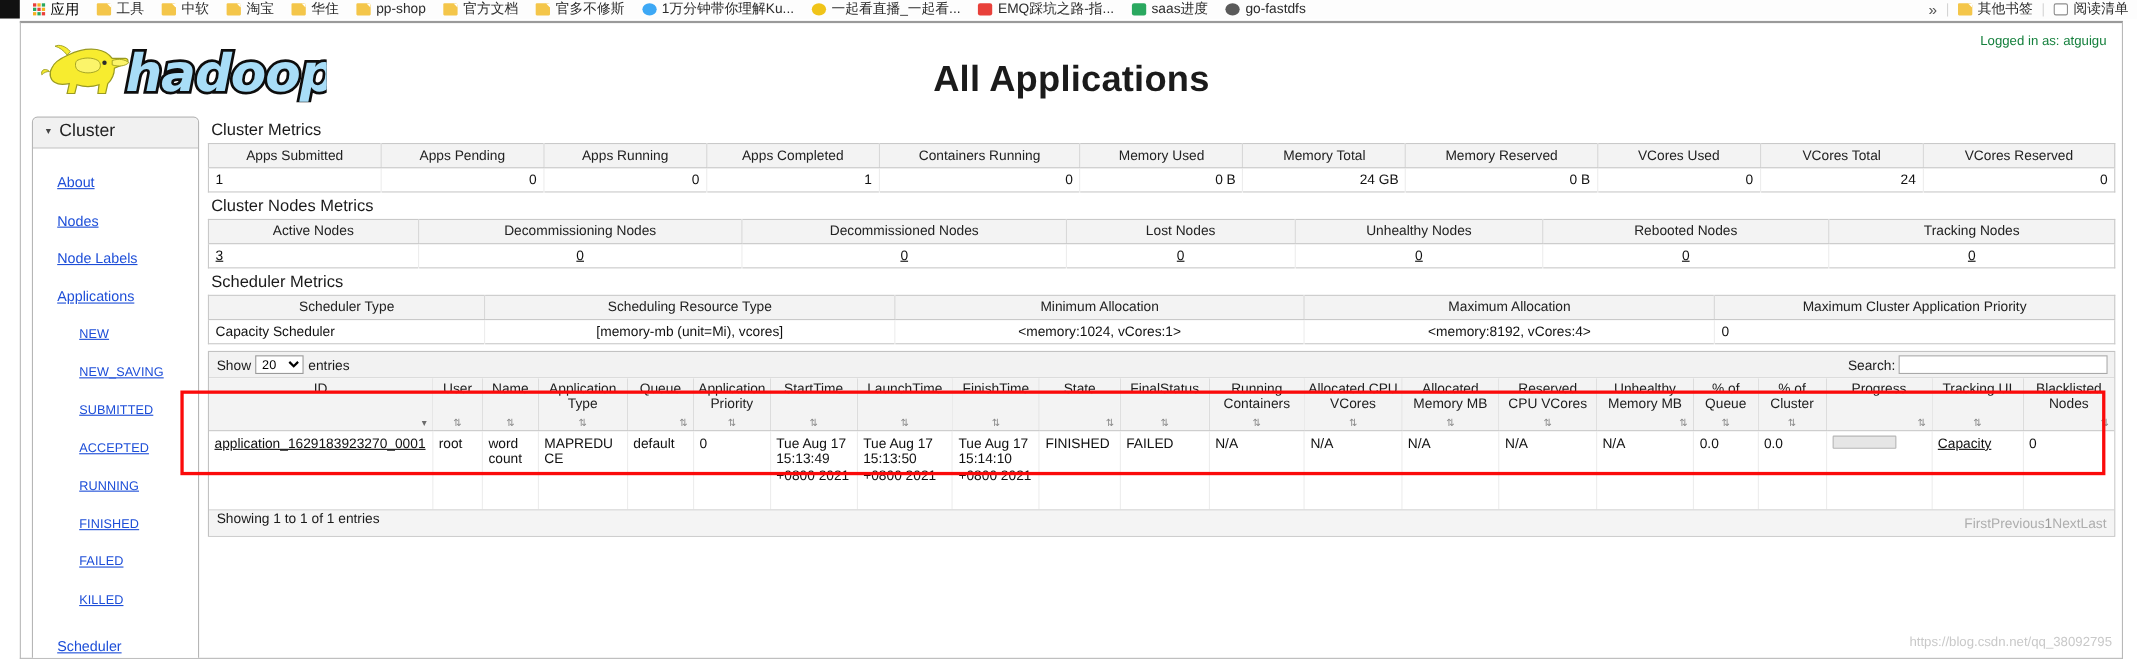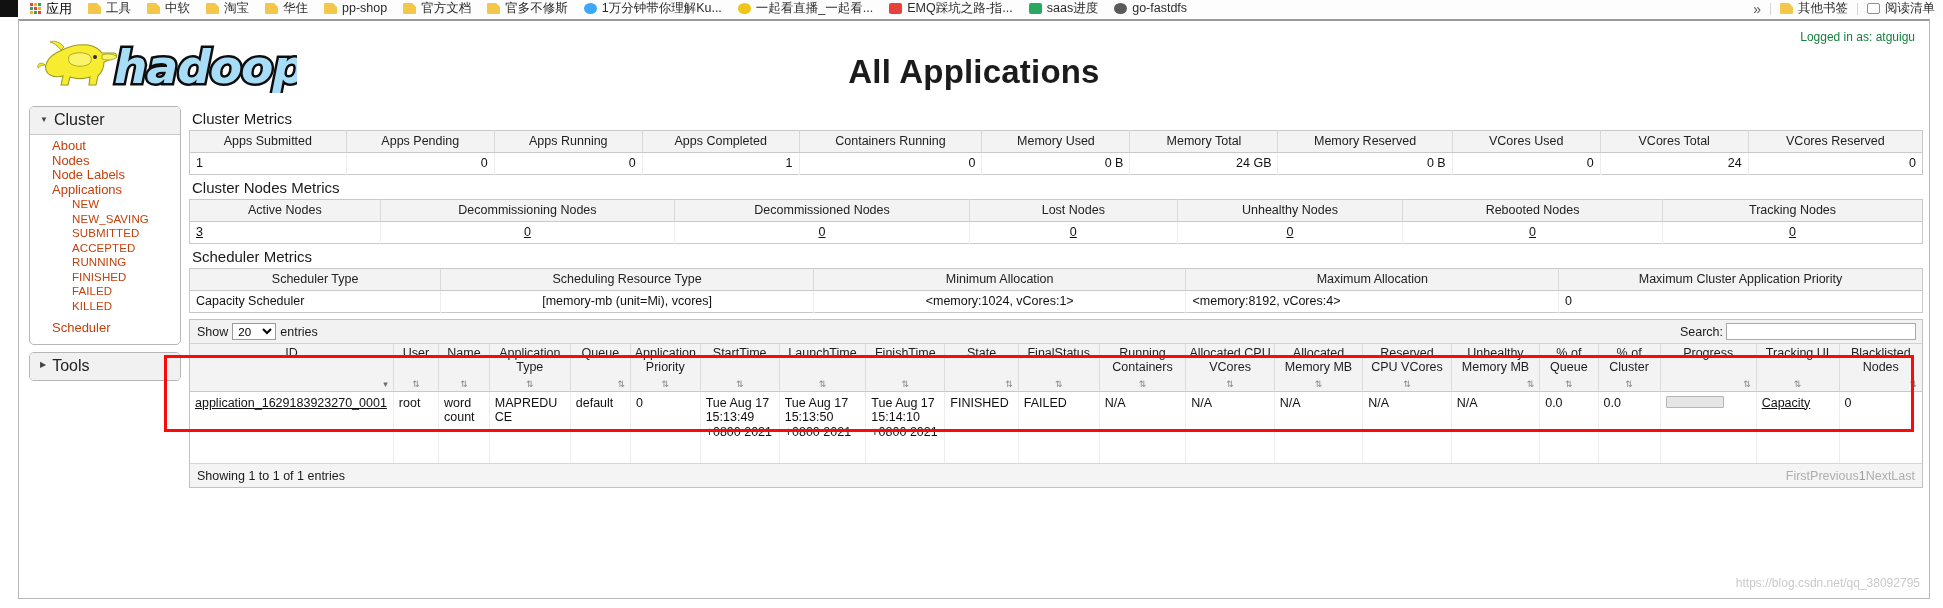--- a/index.html
+++ b/index.html
@@ -124,24 +124,26 @@
     color: #222;
     display: flex;
     align-items: center;
   }
   .nav-head.noborder { border-bottom: none; }
   .tri { font-size: 8px; margin-right: 6px; color: #444; position: relative; top: -1px; }
   .nav-list { padding: 4px 0 8px 0; list-style: none; margin: 0; }
   .nav-list li { padding: 0; margin: 0; line-height: 14.5px; }
   .nav-link {
     display: inline-block;
-    color: #c2410c;
+    color: #1d4ed8;
+    text-decoration: underline;
     font-size: 13px;
     margin-left: 22px;
     cursor: pointer;
+    margin-top: 20px;
   }
   .nav-link.sub { margin-left: 42px; font-size: 11.5px; letter-spacing: 0.1px; }
   .nav-gap { height: 8px; }
 
   
   .sec-title {
     font-size: 15px;
     color: #1a1a1a;
     margin: 4px 0 3px 3px;
   }
@@ -259,21 +261,20 @@
     border: 1px solid #b5b5b5;
     background: #e6e6e6;
     border-radius: 1px;
   }
 
   #apps-footer {
     border-top: 1px solid #d6d6d6;
     background: #f4f4f4;
     height: 24px;
     display: flex;
-    align-items: center;
     padding: 0 7px;
     font-size: 12.5px;
     color: #1a1a1a;
   }
   .pager { margin-left: auto; display: flex; align-items: center; }
   .pager span { color: #aeaeae; font-size: 12.5px; }
   .pager span.cur { color: #9a9a9a; }
 
   
   #red-box {
@@ -540,21 +541,21 @@
             <th>Minimum Allocation</th>
             <th>Maximum Allocation</th>
             <th>Maximum Cluster Application Priority</th>
           </tr>
         </thead>
         <tbody>
           <tr>
             <td>Capacity Scheduler</td>
             <td style="text-align:center">[memory-mb (unit=Mi), vcores]</td>
             <td style="text-align:center">&lt;memory:1024, vCores:1&gt;</td>
-            <td style="text-align:left">&lt;memory:8192, vCores:4&gt;</td>
+            <td style="text-align:center">&lt;memory:8192, vCores:4&gt;</td>
             <td>0</td>
           </tr>
         </tbody>
       </table>
 
       <div id="apps-block">
         <div id="apps-toolbar">
           <span>Show</span>
           <select>
             <option>20</option>

